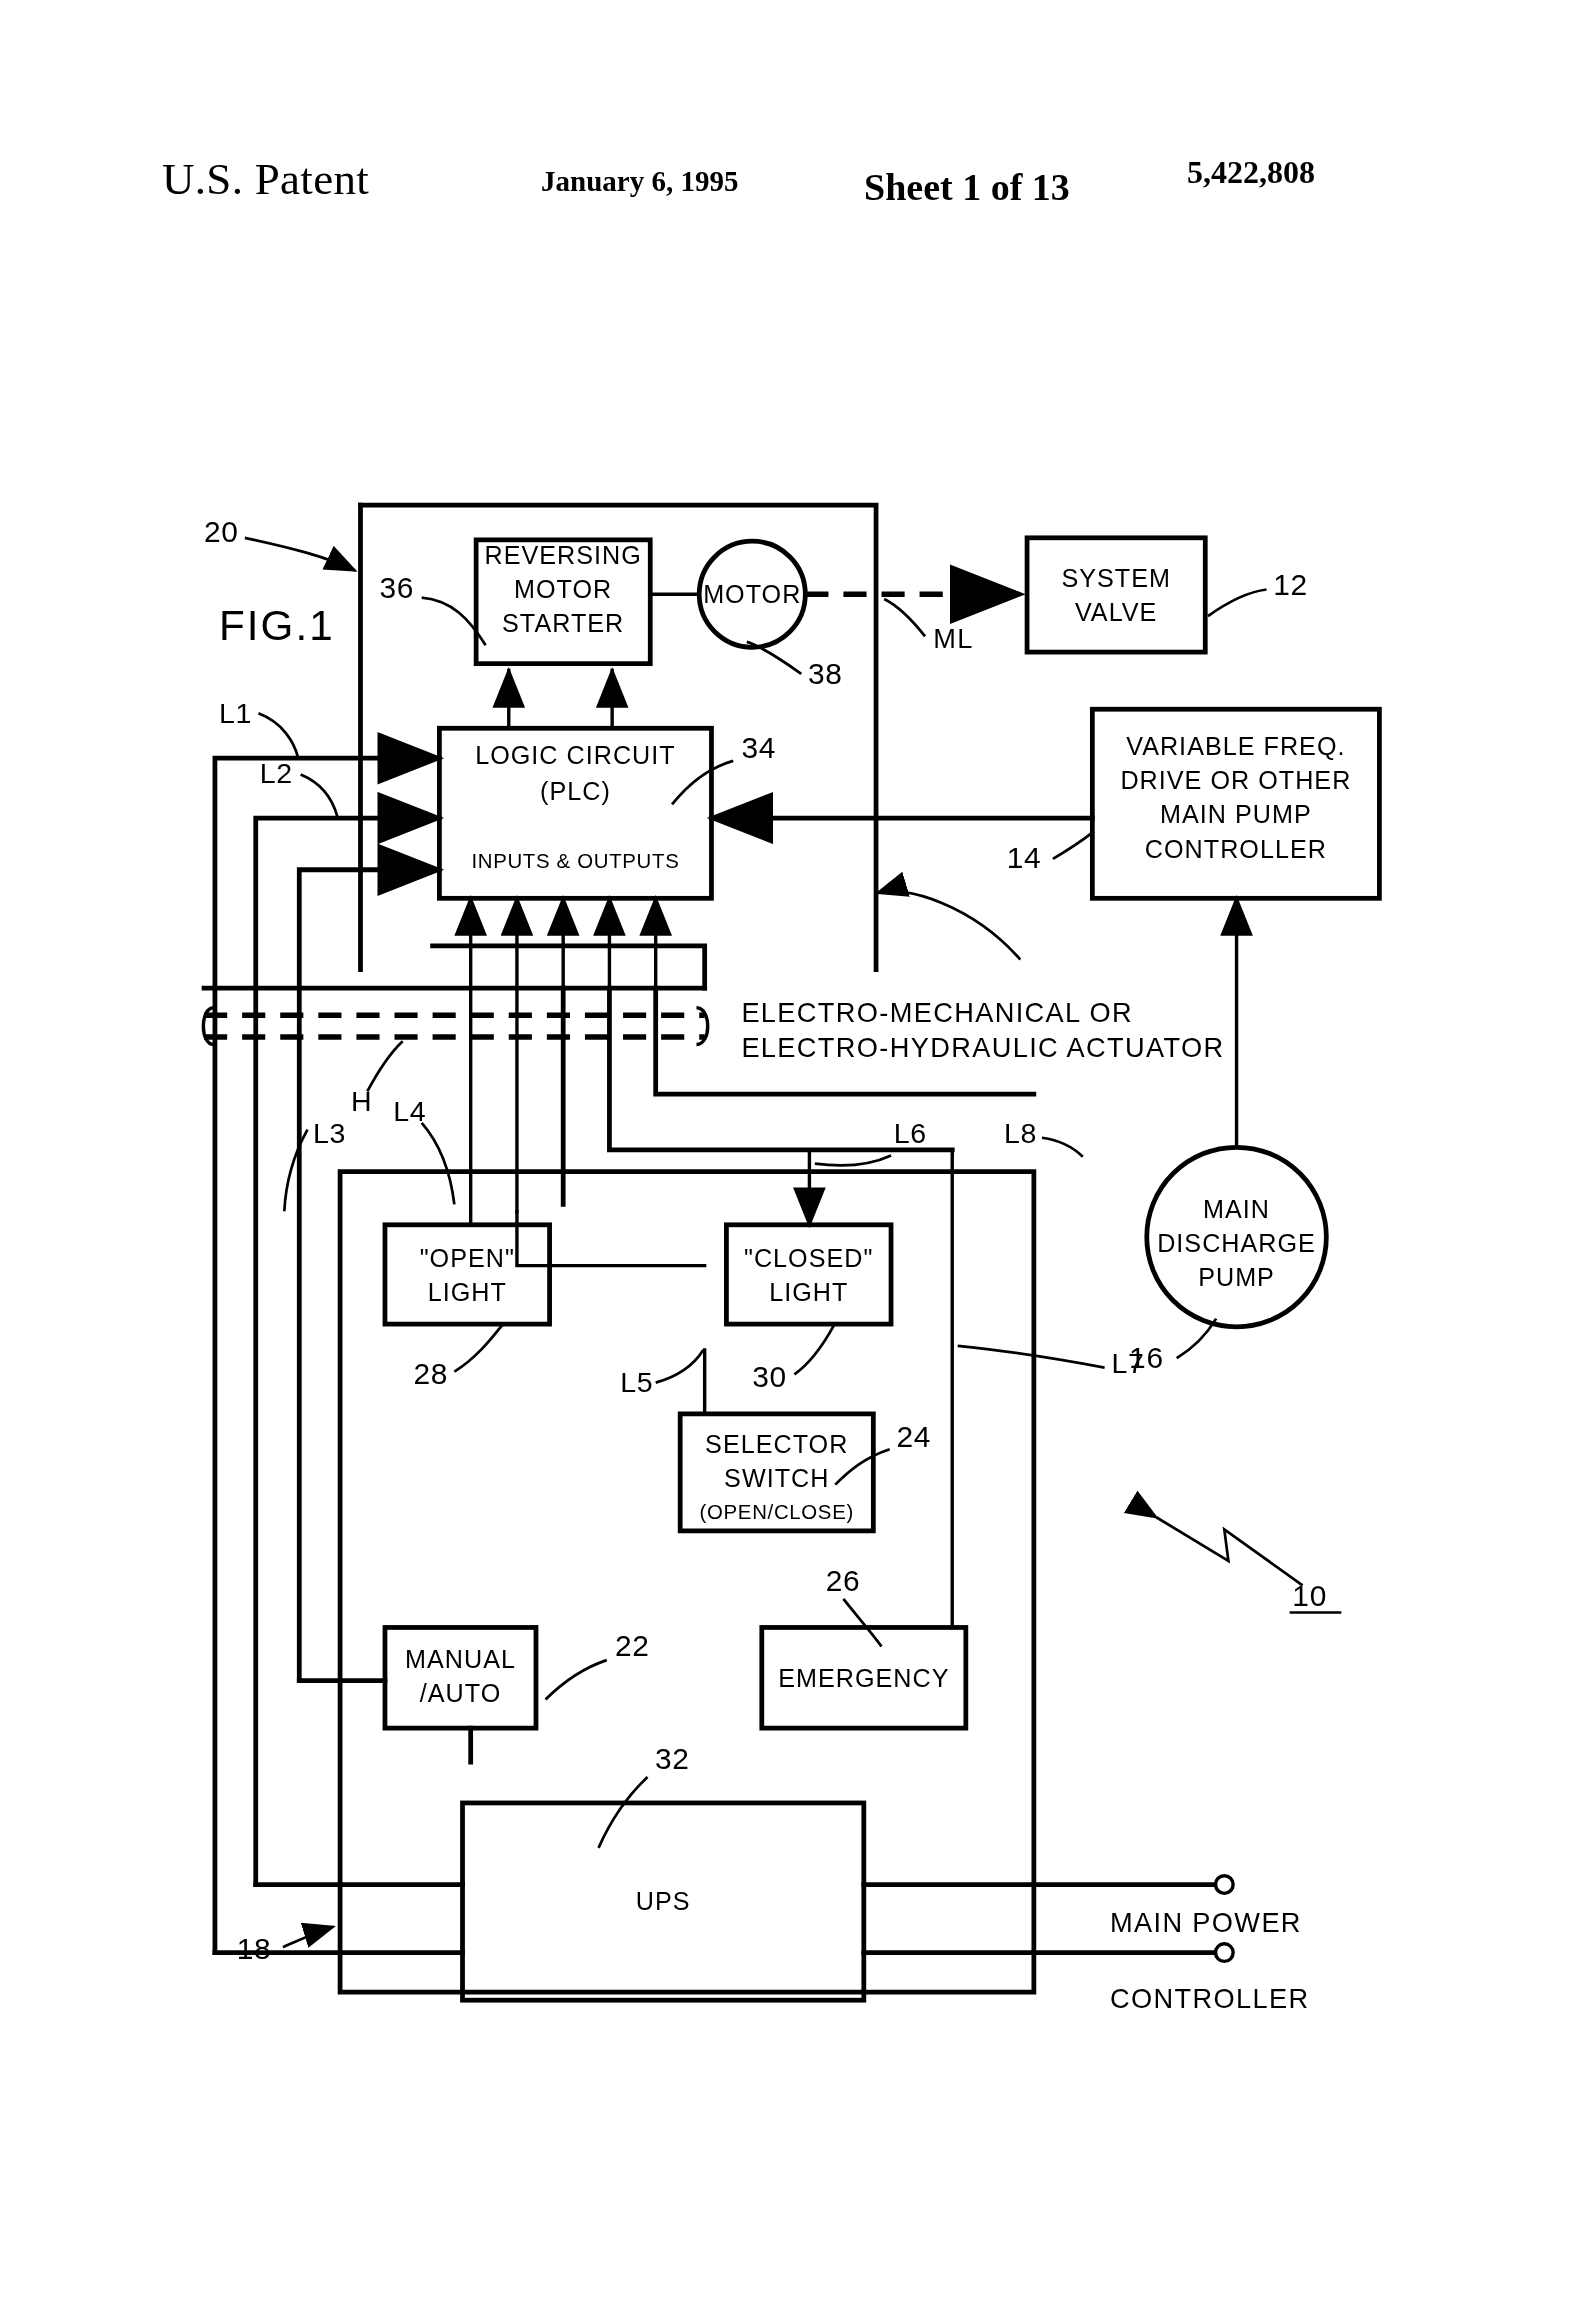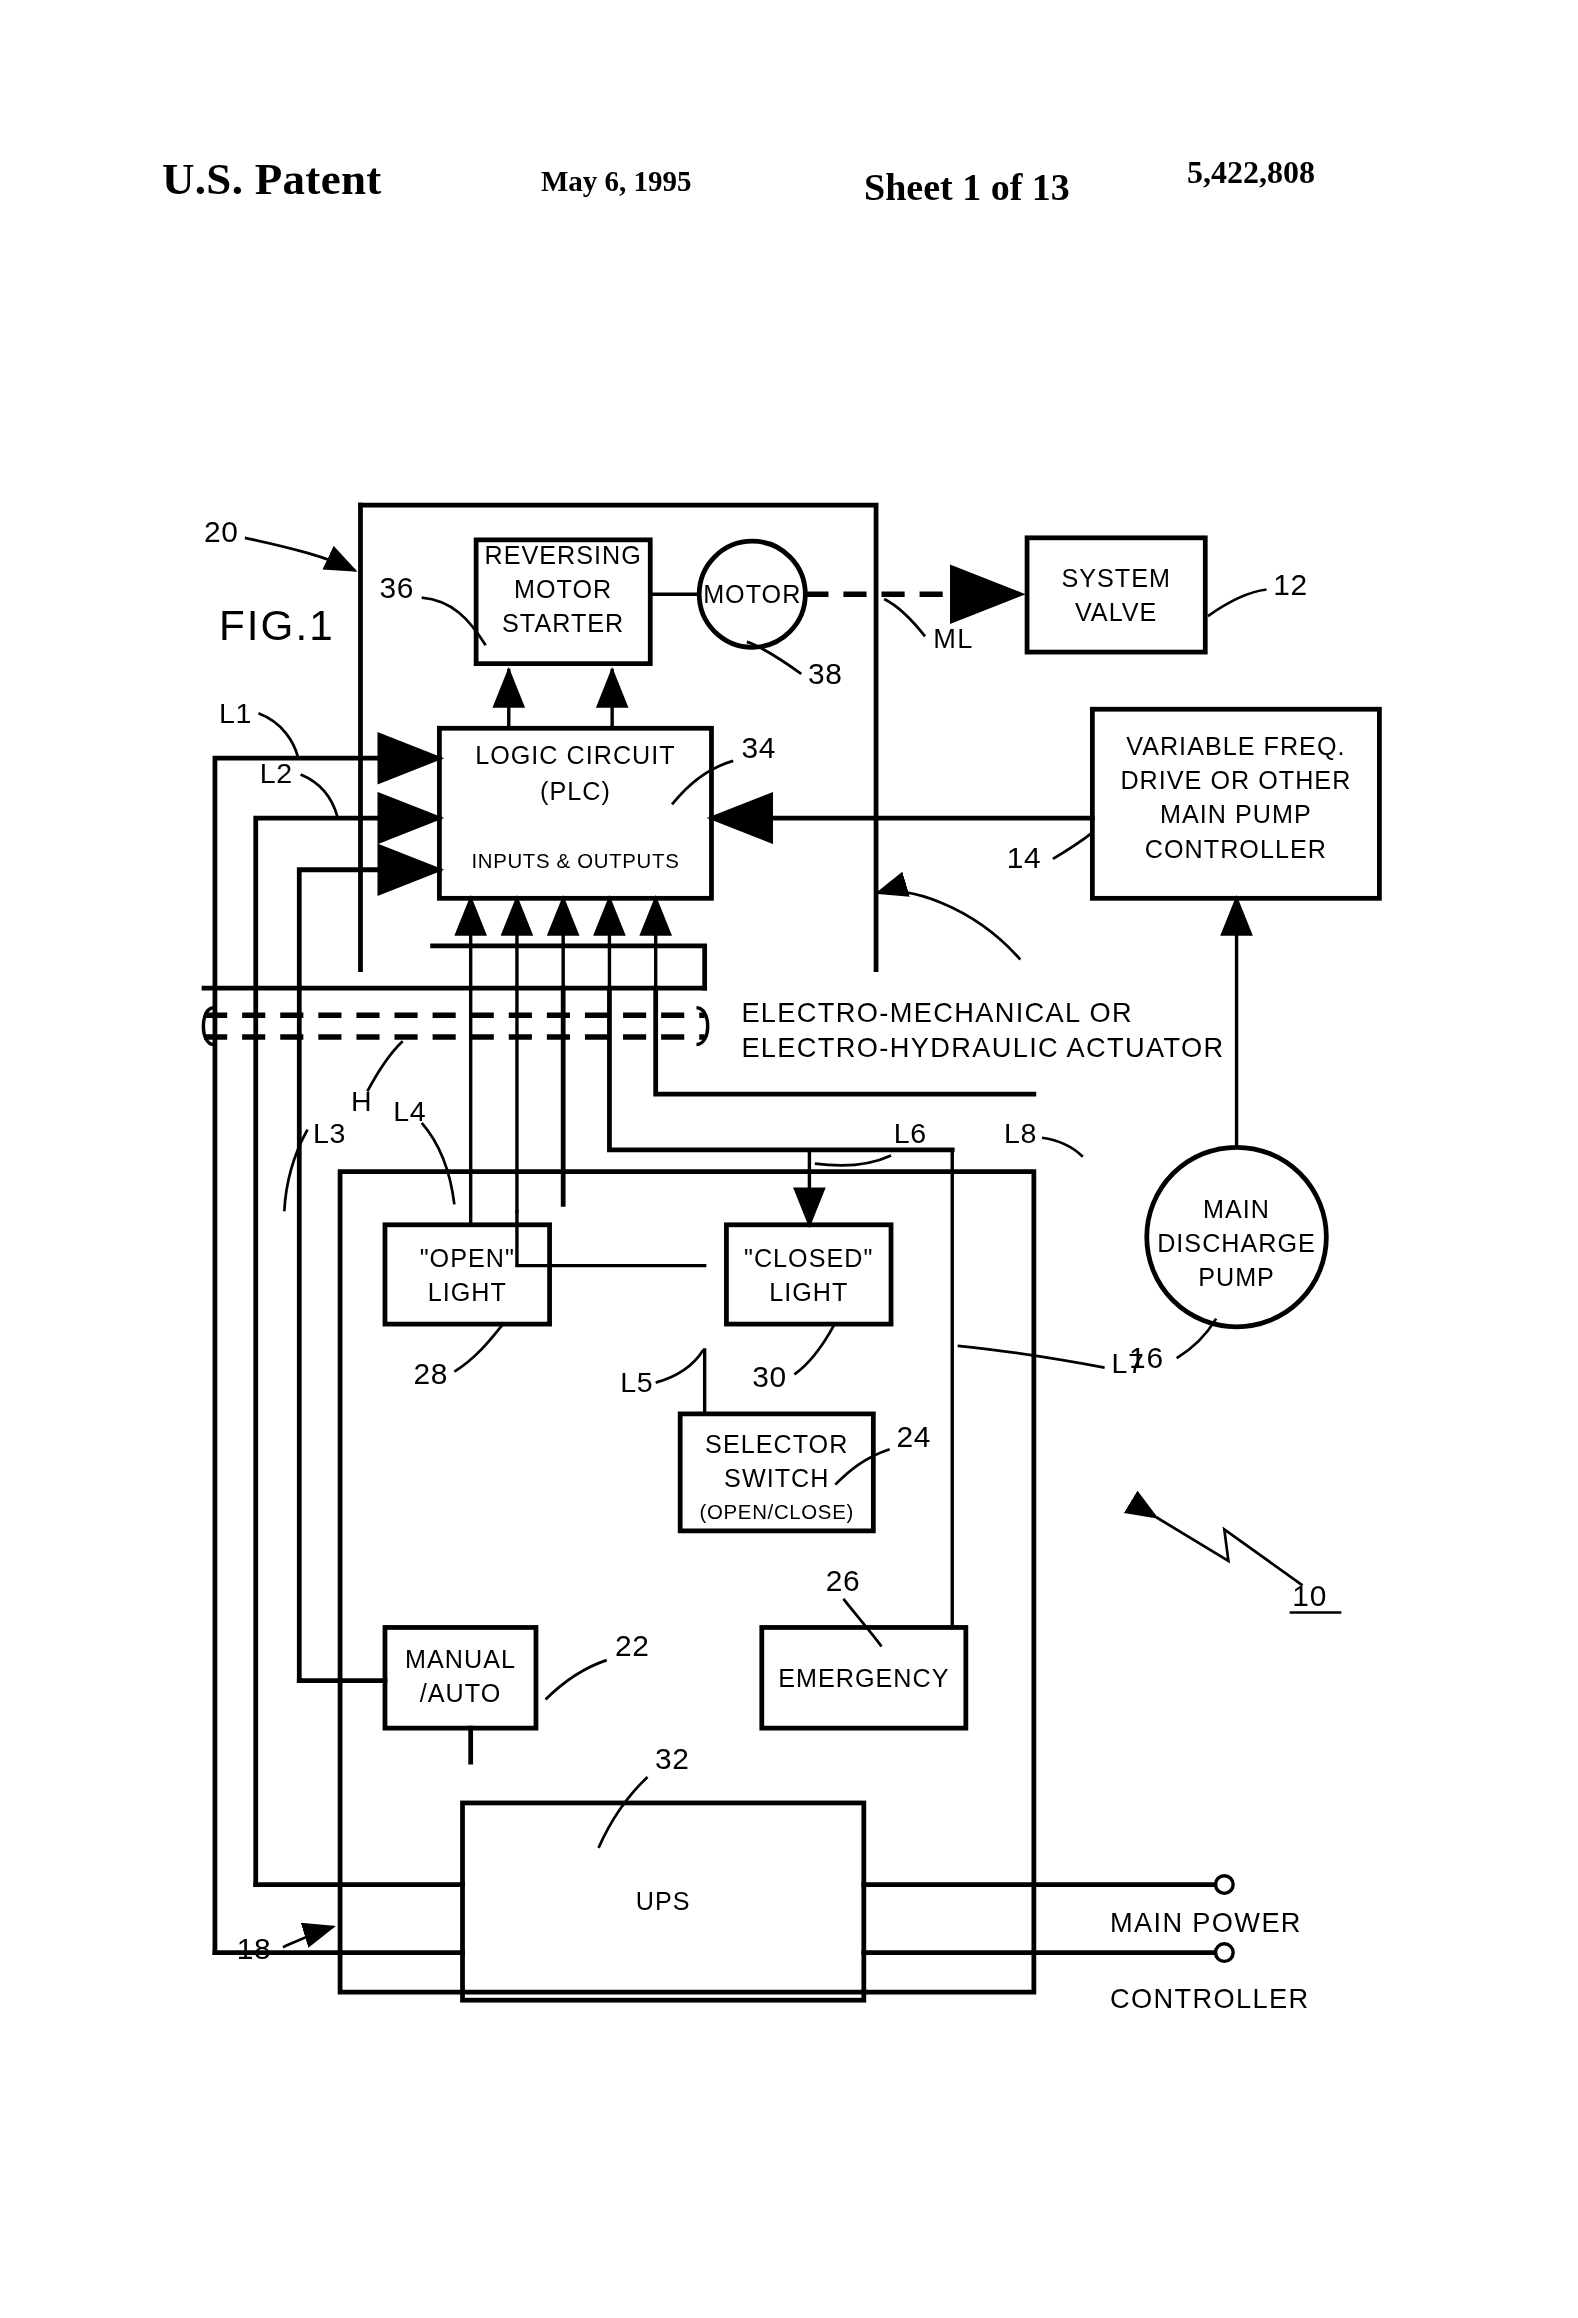--- a/index.html
+++ b/index.html
@@ -10,21 +10,21 @@
     position:relative;
     overflow:hidden;
   }
   #sheet{position:absolute;inset:0;background:#fff;}
 
   
   .hdr{position:absolute;top:153px;left:0;width:1578px;height:75px;}
   .hdr .office{
     position:absolute;left:162px;top:0;
     font-family:"Liberation Serif", serif;
-    font-weight:bold;font-size:45px;letter-spacing:0.3px;
+    font-weight:normal;font-size:45px;letter-spacing:0.3px;
     white-space:nowrap;
   }
   .hdr .dateline{
     position:absolute;left:541px;top:12.2px;
     font-family:"Liberation Serif", serif;
     font-weight:bold;font-size:29px;white-space:nowrap;
   }
   .hdr .sheetline{
     position:absolute;left:864px;top:12.2px;
     font-family:"Liberation Serif", serif;
@@ -54,21 +54,21 @@
   .freelab{font-size:40px;letter-spacing:2px;}
   .figlab{font-size:62px;letter-spacing:3px;}
 </style>
 </head>
 <body>
 
 <div id="sheet">
 
   <div class="hdr">
     <div class="office">U.S. Patent</div>
-    <div class="dateline">May 6, 1995</div>
+    <div class="dateline">January 6, 1995</div>
     <div class="sheetline">Sheet 1 of 13</div>
     <div class="patno">5,422,808</div>
   </div>
 
   <div id="fig">
   <svg width="1578" height="2319" viewBox="0 0 2320 3408" xmlns="http://www.w3.org/2000/svg">
 
     <defs>
       <marker id="ar" markerWidth="16" markerHeight="16" refX="13" refY="5.5" orient="auto">
         <path d="M0,0 L14,5.5 L0,11 z" fill="#000"></path>

